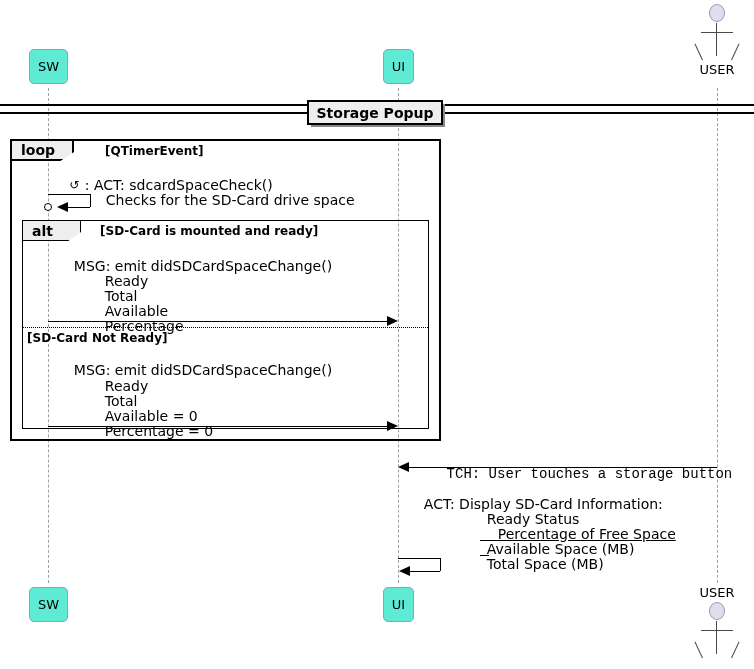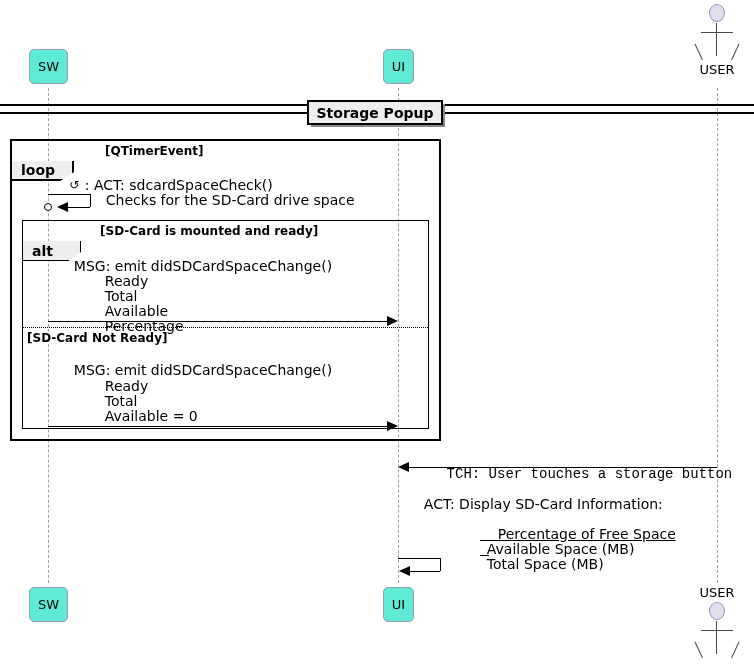--- a/index.html
+++ b/index.html
@@ -107,21 +107,20 @@
     border-bottom: 2px solid #000000;
     box-sizing: border-box;
     font-size: 14px;
     font-weight: bold;
     color: #000000;
     display: flex;
     align-items: center;
     padding-left: 9px;
     
     clip-path: polygon(0 0, 100% 0, 100% 55%, 78% 100%, 0 100%);
-    margin-top: 20px;
   }
   .frag-cond {
     position: absolute;
     font-size: 12px;
     font-weight: bold;
     color: #000000;
     white-space: nowrap;
   }
   .frag-sep {
     position: absolute;
@@ -269,31 +268,37 @@
   </div>
   <div class="txt" style="left:87px; top:364px;">
     <span>Ready</span>
   </div>
   <div class="txt" style="left:87px; top:379px;">
     <span>Total</span>
   </div>
   <div class="txt" style="left:87px; top:394px;">
     <span>Available = 0</span>
   </div>
+  <div class="txt" style="left:87px; top:409px;">
+    <span>Percentage = 0</span>
+  </div>
   <div class="msg-line" style="left:48px; top:426px; width:340px;"></div>
   <div class="arrow-right" style="left:387px; top:421px;"></div>
 
   <div class="txt" style="left:413px; top:452px;font-family:Liberation Mono, monospace;">
     <span>TCH: User touches a storage button</span>
   </div>
   <div class="msg-line" style="left:409px; top:467px; width:308px;"></div>
   <div class="arrow-left" style="left:398px; top:462px;"></div>
 
   <div class="txt" style="left:406px; top:482px;">
     <span>ACT: Display SD-Card Information:</span>
+  </div>
+  <div class="txt" style="left:469px; top:497px;">
+    <span>Ready Status</span>
   </div>
   <div class="txt" style="left:480px; top:512px;text-decoration:underline;">
     <span>Percentage of Free Space</span>
   </div>
   <div class="txt" style="left:469px; top:527px;">
     <span>Available Space (MB)</span>
   </div>
   <div class="txt" style="left:469px; top:542px;">
     <span>Total Space (MB)</span>
   </div>

